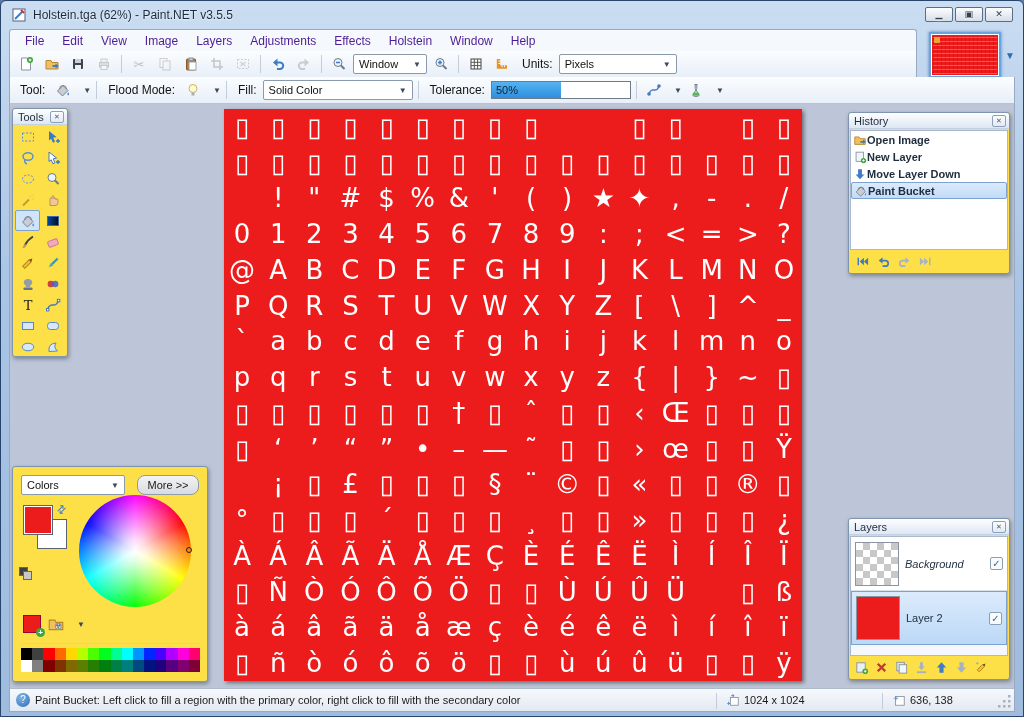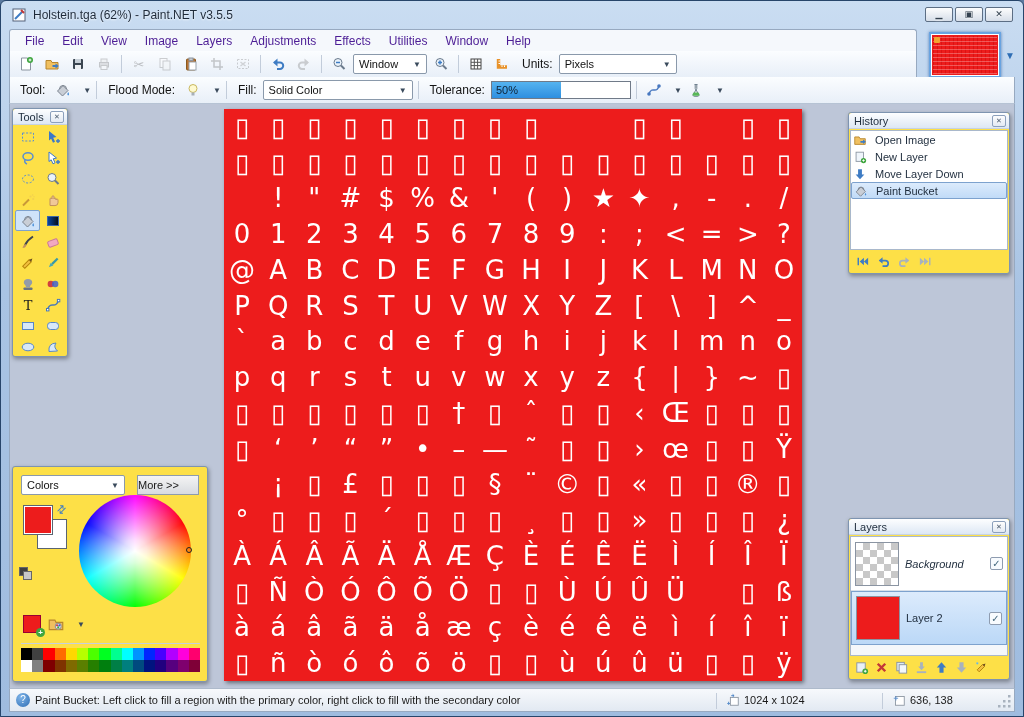--- a/index.html
+++ b/index.html
@@ -65,30 +65,30 @@
 
   
   #tools-panel{left:2px;top:4px;width:56px;height:249px;}
   .tool-grid{display:grid;grid-template-columns:1fr 1fr;padding:1px 2px;}
   .tool-btn{height:21px;display:flex;align-items:center;justify-content:center;border:1px solid transparent;border-radius:2px;}
   .tool-btn.selected{background:#CFE3F9;border-color:#7DA2CE;}
 
   
   #history-panel{right:4px;top:8px;width:162px;height:162px;display:flex;flex-direction:column;}
   .hist-list{flex:1;background:#fff;border:1px solid #A9B8CB;margin:1px;overflow:hidden;}
-  .hist-item{display:flex;align-items:center;gap:8px;padding:0 2px;height:17px;}
+  .hist-item{display:flex;align-items:center;gap:0;padding:0 2px;height:17px;font-weight:bold;}
   .hist-item.selected{background:linear-gradient(#DCEBFC,#C1DBF7);border:1px solid #7DA2CE;border-radius:2px;}
   .hist-nav{height:22px;display:flex;align-items:center;gap:6px;padding:0 6px;}
 
   
   #colors-panel{left:2px;top:362px;width:196px;height:216px;}
   .colors-body{position:relative;height:calc(100% - 16px);}
   .mode-combo{position:absolute;left:8px;top:8px;width:104px;}
   .more-btn{position:absolute;right:8px;top:8px;width:62px;height:20px;font-size:11px;color:#1A1A1A;
-    background:linear-gradient(#F4F4F4,#D8DBE0);border:1px solid #8E9CAC;border-radius:0;line-height:18px;}
+    background:linear-gradient(#F4F4F4,#D8DBE0);border:1px solid #8E9CAC;border-radius:8px;text-align:center;line-height:18px;}
   .swatch-pair{position:absolute;left:10px;top:38px;width:52px;height:52px;}
   .swatch{position:absolute;width:30px;height:30px;border:1px solid #5A6470;}
   .swatch.primary{left:0;top:0;z-index:2;outline:1px solid #fff;outline-offset:-2px;}
   .swatch.secondary{left:14px;top:14px;background:#fff;}
   .swap{position:absolute;left:34px;top:-2px;font-size:11px;color:#3E7CC4;transform:rotate(-45deg);}
   .mini-swatches{position:absolute;left:-4px;top:30px;}
   .mini-swatches i{position:absolute;width:9px;height:9px;border:1px solid #666;display:block;}
   .wheel{position:absolute;left:66px;top:28px;width:112px;height:112px;border-radius:50%;
     background:radial-gradient(circle,#fff 0%,rgba(255,255,255,.85) 15%,rgba(255,255,255,0) 72%),
     conic-gradient(from 0deg,#ff00ff,#ff0000 60deg,#ffff00 120deg,#00ff00 180deg,#00ffff 240deg,#0000ff 300deg,#ff00ff 360deg);}
@@ -156,21 +156,21 @@
   <div class="client">
 
     <div class="menubar" id="menubar">
         <span class="menu-item">File</span>
         <span class="menu-item">Edit</span>
         <span class="menu-item">View</span>
         <span class="menu-item">Image</span>
         <span class="menu-item">Layers</span>
         <span class="menu-item">Adjustments</span>
         <span class="menu-item">Effects</span>
-        <span class="menu-item">Utilities</span>
+        <span class="menu-item">Holstein</span>
         <span class="menu-item">Window</span>
         <span class="menu-item">Help</span>
       </div>
 
     <div class="toolbar tb1">
       <span class="tbtn">
           <svg viewBox="0 0 16 16" width="16" height="16">
             <path d="M3.5 2 h6 l3 3 v9 h-9 Z" fill="#fff" stroke="#8A94A0"></path>
             <path d="M9.5 2 v3 h3" fill="none" stroke="#8A94A0"></path>
             <circle cx="12" cy="4" r="3" fill="#3FA63F"></circle>

